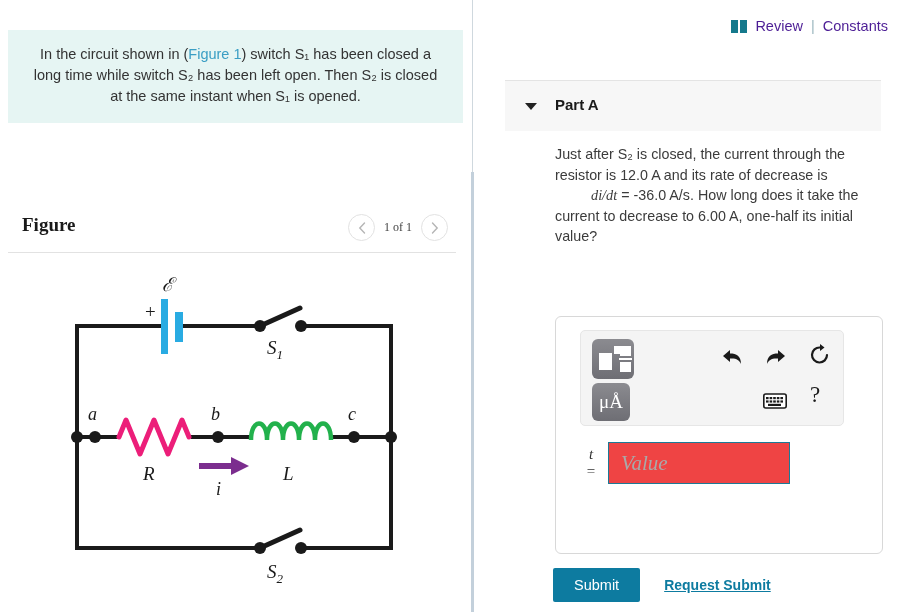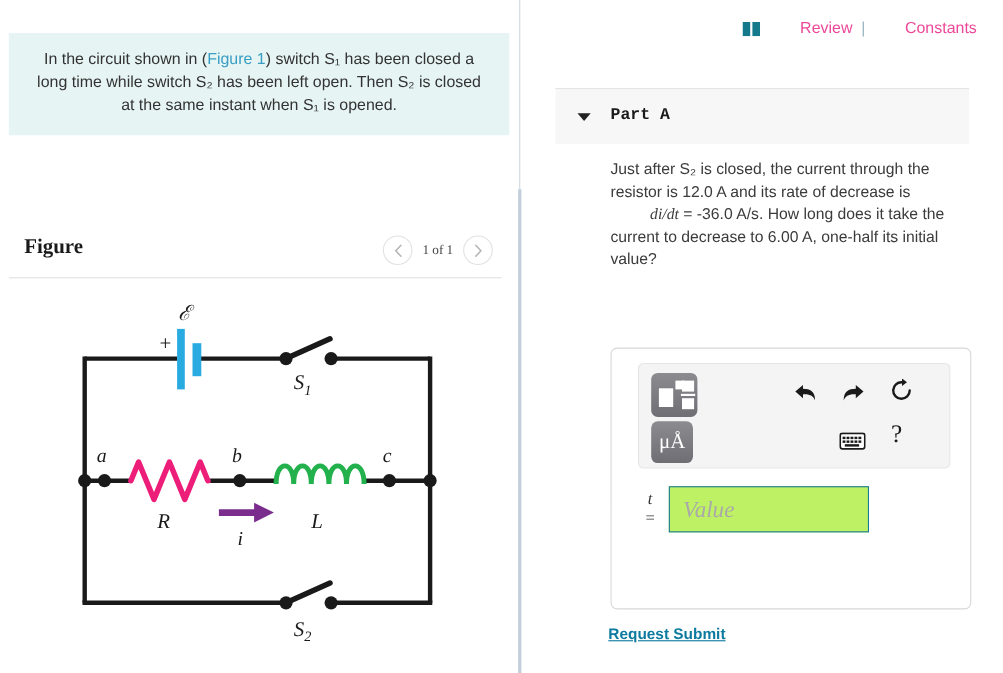--- a/index.html
+++ b/index.html
@@ -116,36 +116,34 @@
     position: absolute;
     right: 24px; top: 18px;
     display: flex;
     align-items: center;
     gap: 8px;
     font-size: 14.5px;
     color: #1b6a7d;
   }
   .book-icon { display: inline-block; line-height: 0; }
   .review-line a {
-    color: #ec4899;
+    color: #4c1d95;
     text-decoration: none;
     cursor: pointer;
-    margin-left: 28px;
   }
   .review-sep { color: #9bb7bf; }
 
   .part-header {
     position: absolute;
     left: 30px; top: 80px;
     width: 376px;
     height: 51px;
     background: #f7f7f7;
     border-top: 1px solid #e4e4e4;
     box-sizing: border-box;
-    font-family: Liberation Mono, monospace;
   }
   .caret {
     position: absolute;
     left: 20px; top: 22px;
     width: 0; height: 0;
     border-left: 6px solid transparent;
     border-right: 6px solid transparent;
     border-top: 7px solid #222;
     cursor: pointer;
   }
@@ -181,21 +179,21 @@
     width: 328px;
     height: 238px;
     box-sizing: border-box;
     border: 1px solid #d8d8d8;
     border-radius: 6px;
     background: #fff;
   }
   .math-toolbar {
     position: absolute;
     left: 24px; top: 13px;
-    width: 284px;
+    width: 264px;
     height: 96px;
     background: #f4f4f4;
     border: 1px solid #e6e6e6;
     border-radius: 5px;
     box-sizing: border-box;
   }
   .tool-btn {
     position: absolute;
     width: 42px; height: 40px;
     border-radius: 6px;
@@ -249,21 +247,21 @@
     color: #333;
     line-height: 17px;
   }
   .var-label .eq { font-style: normal; }
   .fields { display: flex; flex-direction: column; }
   .field {
     width: 182px;
     height: 42px;
     box-sizing: border-box;
     border: 1px solid #1b7a96;
-    background: #bef264;
+    background: #ef4444;
     font-family: "Liberation Serif", serif;
     font-style: italic;
     font-size: 21px;
     color: #333;
     padding: 0 12px;
     outline: none;
   }
   .field::placeholder { color: #a9a9a9; font-style: italic; }
   .field + .field { border-top: none; }
 
@@ -479,16 +477,17 @@
           <div>t</div>
           <div class="eq">=</div>
         </div>
         <div class="fields">
           <input class="field" type="text" placeholder="Value" style="">
         </div>
       </div>
     </div>
 
     <div class="actions">
+      <button class="submit-btn">Submit</button>
       <a class="request-link">Request Submit</a>
     </div>
   </div>
 </div>
 
 </body></html>

